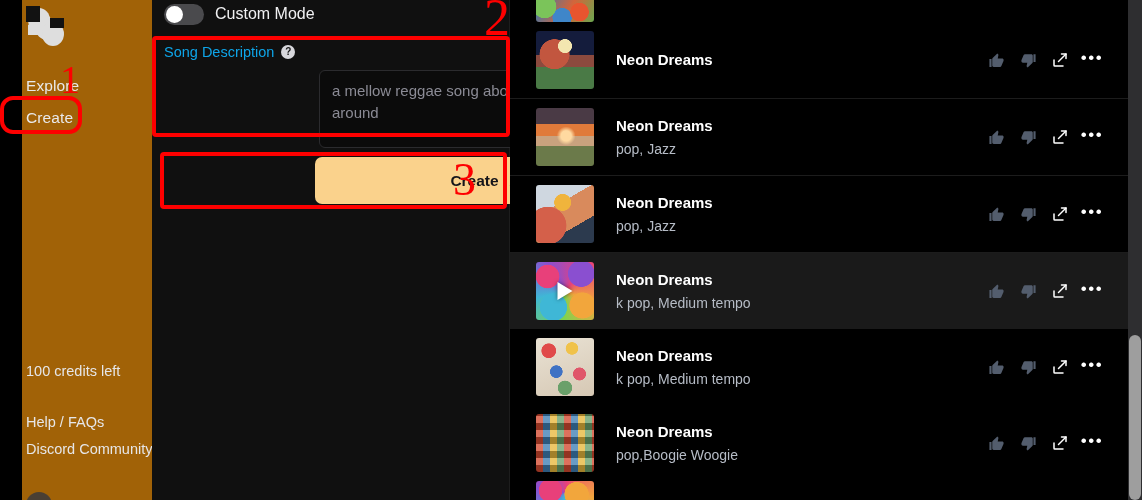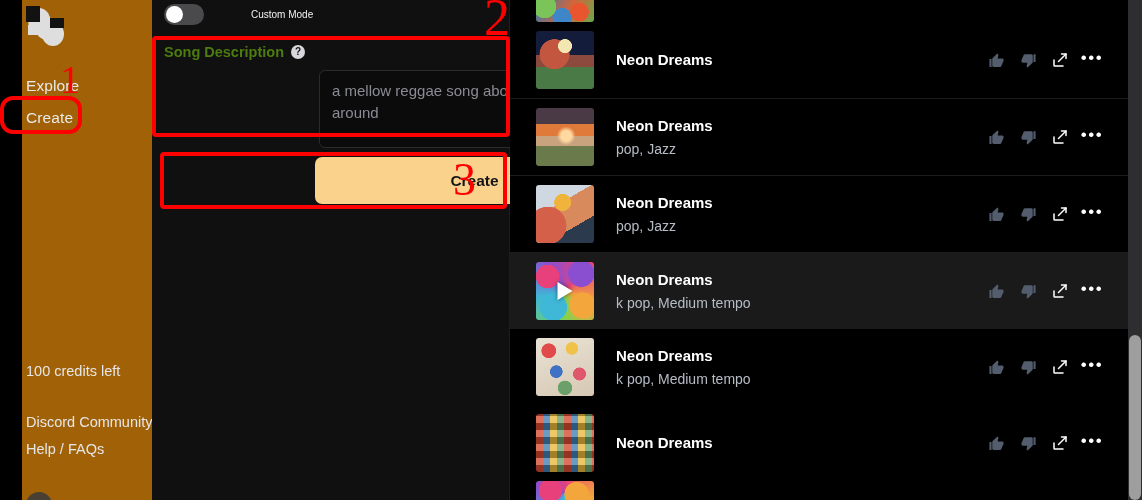--- a/index.html
+++ b/index.html
@@ -105,38 +105,37 @@
     flex: none;
   }
   .toggle .knob {
     position: absolute;
     left: 2px; top: 2px;
     width: 17px; height: 17px;
     border-radius: 50%;
     background: #ffffff;
   }
   .custom-mode-label {
-    font-size: 10px;
+    font-size: 16px;
     color: #f0f0f2;
     white-space: nowrap;
-    margin-left: 36px;
   }
 
   .song-desc-label-row {
     position: absolute;
     left: 12px; top: 42px;
     display: flex;
     align-items: center;
     gap: 7px;
     height: 20px;
   }
   .song-desc-label {
     font-size: 14.5px;
-    font-weight: bold;
-    color: #4d7c0f;
+    font-weight: normal;
+    color: #0ea5e9;
     white-space: nowrap;
   }
   .help-icon {
     width: 14px; height: 14px;
     border-radius: 50%;
     background: #d7d7dc;
     color: #141414;
     font-size: 10px;
     font-weight: bold;
     display: flex;
@@ -368,22 +367,22 @@
     </div>
 
     <div class="nav-group">
       <span class="nav-item">Explore</span>
       <span class="nav-item">Create</span>
     </div>
 
     <div class="sidebar-bottom">
       <span class="side-link">100 credits left</span>
       <div class="side-gap"></div>
+      <span class="side-link">Help / FAQs</span>
       <span class="side-link">Discord Community</span>
-      <span class="side-link">Help / FAQs</span>
     </div>
 
     <div class="avatar-stub"></div>
   </div>
 
   <div class="create-panel">
 
     <div class="custom-mode-row">
       <div class="toggle">
         <div class="knob"></div>
@@ -585,20 +584,21 @@
       </div>
     </div>
 
     <div class="song-row">
       <div class="thumb" style="background:
              repeating-linear-gradient(90deg,#d4492f 0 7px,#3f7fb5 7px 14px,#e8b83c 14px 21px,#6aa06a 21px 28px),
              repeating-linear-gradient(0deg,rgba(0,0,0,.30) 0 7px,rgba(255,255,255,.22) 7px 14px);
              background-blend-mode: overlay;"></div>
       <div class="row-text">
         <div class="row-title">Neon Dreams</div>
+        <div class="row-sub">pop,Boogie Woogie</div>
       </div>
       <div class="row-actions">
         <span class="act">
           <svg width="17" height="17" viewBox="0 0 24 24" fill="currentColor">
               <path d="M2 21h3V10H2v11zM22 11c0-1.1-.9-2-2-2h-6.3l.95-4.57.03-.32c0-.41-.17-.79-.44-1.06L13.17 2 6.59 8.59C6.22 8.95 6 9.45 6 10v9c0 1.1.9 2 2 2h9c.83 0 1.54-.5 1.84-1.22l3.02-7.05c.09-.23.14-.47.14-.73v-1z"></path>
             </svg>
         </span>
         <span class="act">
           <svg width="17" height="17" viewBox="0 0 24 24" fill="currentColor">
               <path d="M22 3h-3v11h3V3zM2 13c0 1.1.9 2 2 2h6.3l-.95 4.57-.03.32c0 .41.17.79.44 1.06L10.83 22l6.59-6.59c.36-.36.58-.86.58-1.41V5c0-1.1-.9-2-2-2H7c-.83 0-1.54.5-1.84 1.22L2.14 11.27c-.09.23-.14.47-.14.73v1z"></path>

